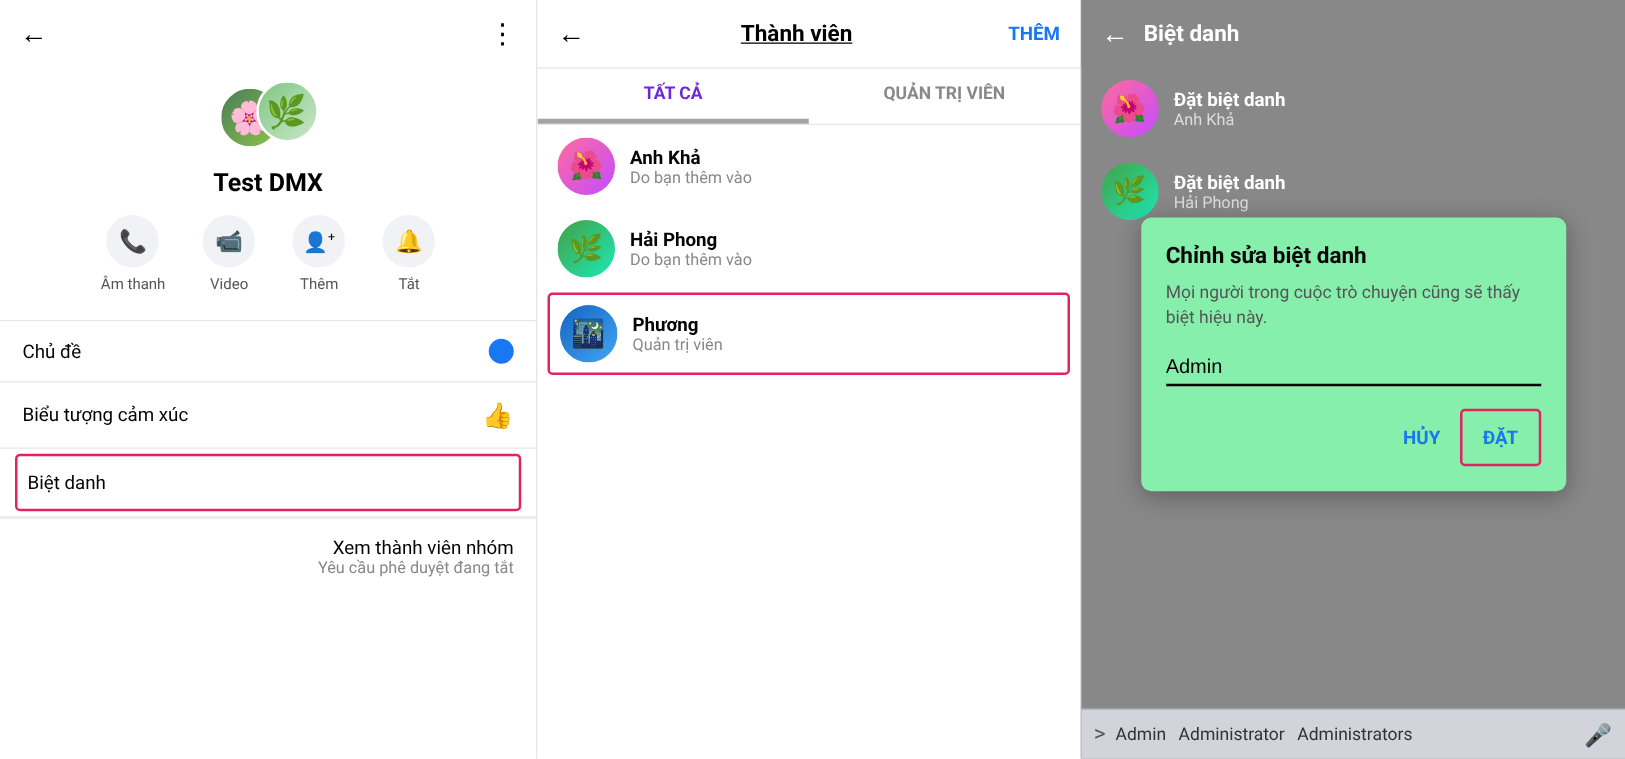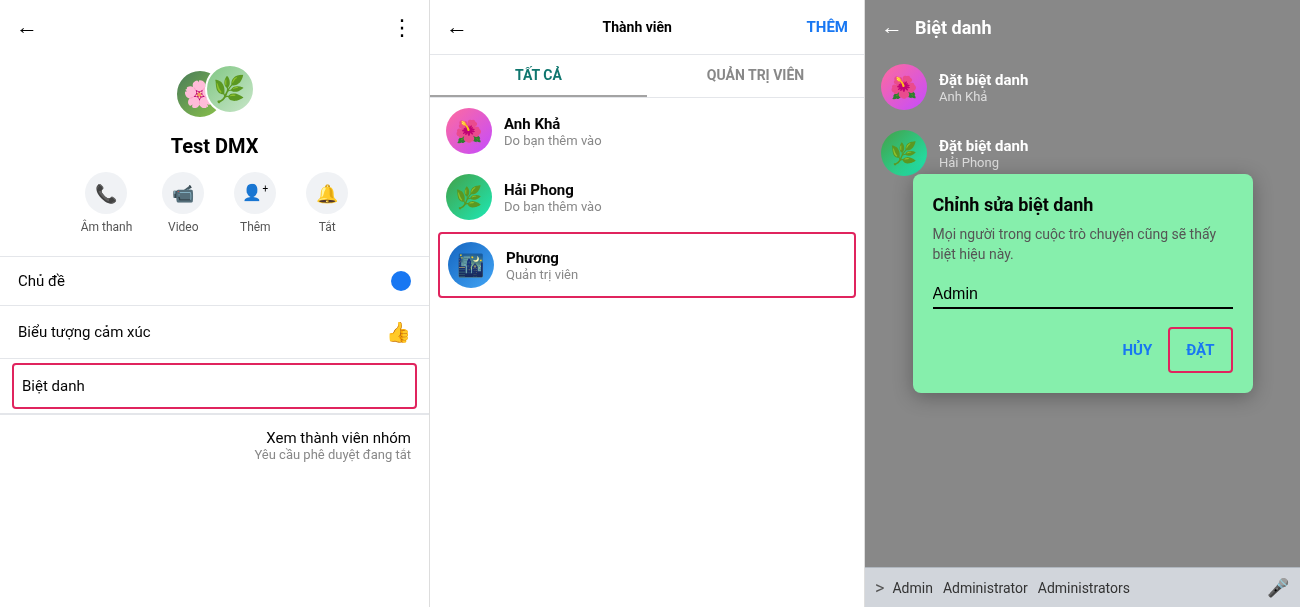--- a/index.html
+++ b/index.html
@@ -147,45 +147,46 @@
       overflow: hidden;
     }
     .panel2-header {
       display: flex;
       justify-content: space-between;
       align-items: center;
       padding: 14px 16px;
       border-bottom: 1px solid #e4e6ea;
     }
     .panel2-title {
-      font-size: 14px;
+      font-size: 18px;
       font-weight: bold;
       color: #000;
+      text-decoration: underline;
     }
     .them-btn {
       font-size: 15px;
       font-weight: bold;
       color: #1877f2;
       cursor: pointer;
     }
     .tab-bar {
       display: flex;
       border-bottom: 1px solid #e4e6ea;
     }
     .tab-item {
       flex: 1;
       text-align: center;
       padding: 12px 0;
       font-size: 14px;
       font-weight: bold;
       cursor: pointer;
     }
     .tab-item.active {
-      color: #0f766e;
-      border-bottom: 2px solid #a3a3a3;
+      color: #6d28d9;
+      border-bottom: 4px solid #a3a3a3;
     }
     .tab-item.inactive {
       color: #888;
     }
     .member-list {
       flex: 1;
       overflow-y: auto;
     }
     .member-item {
       display: flex;

